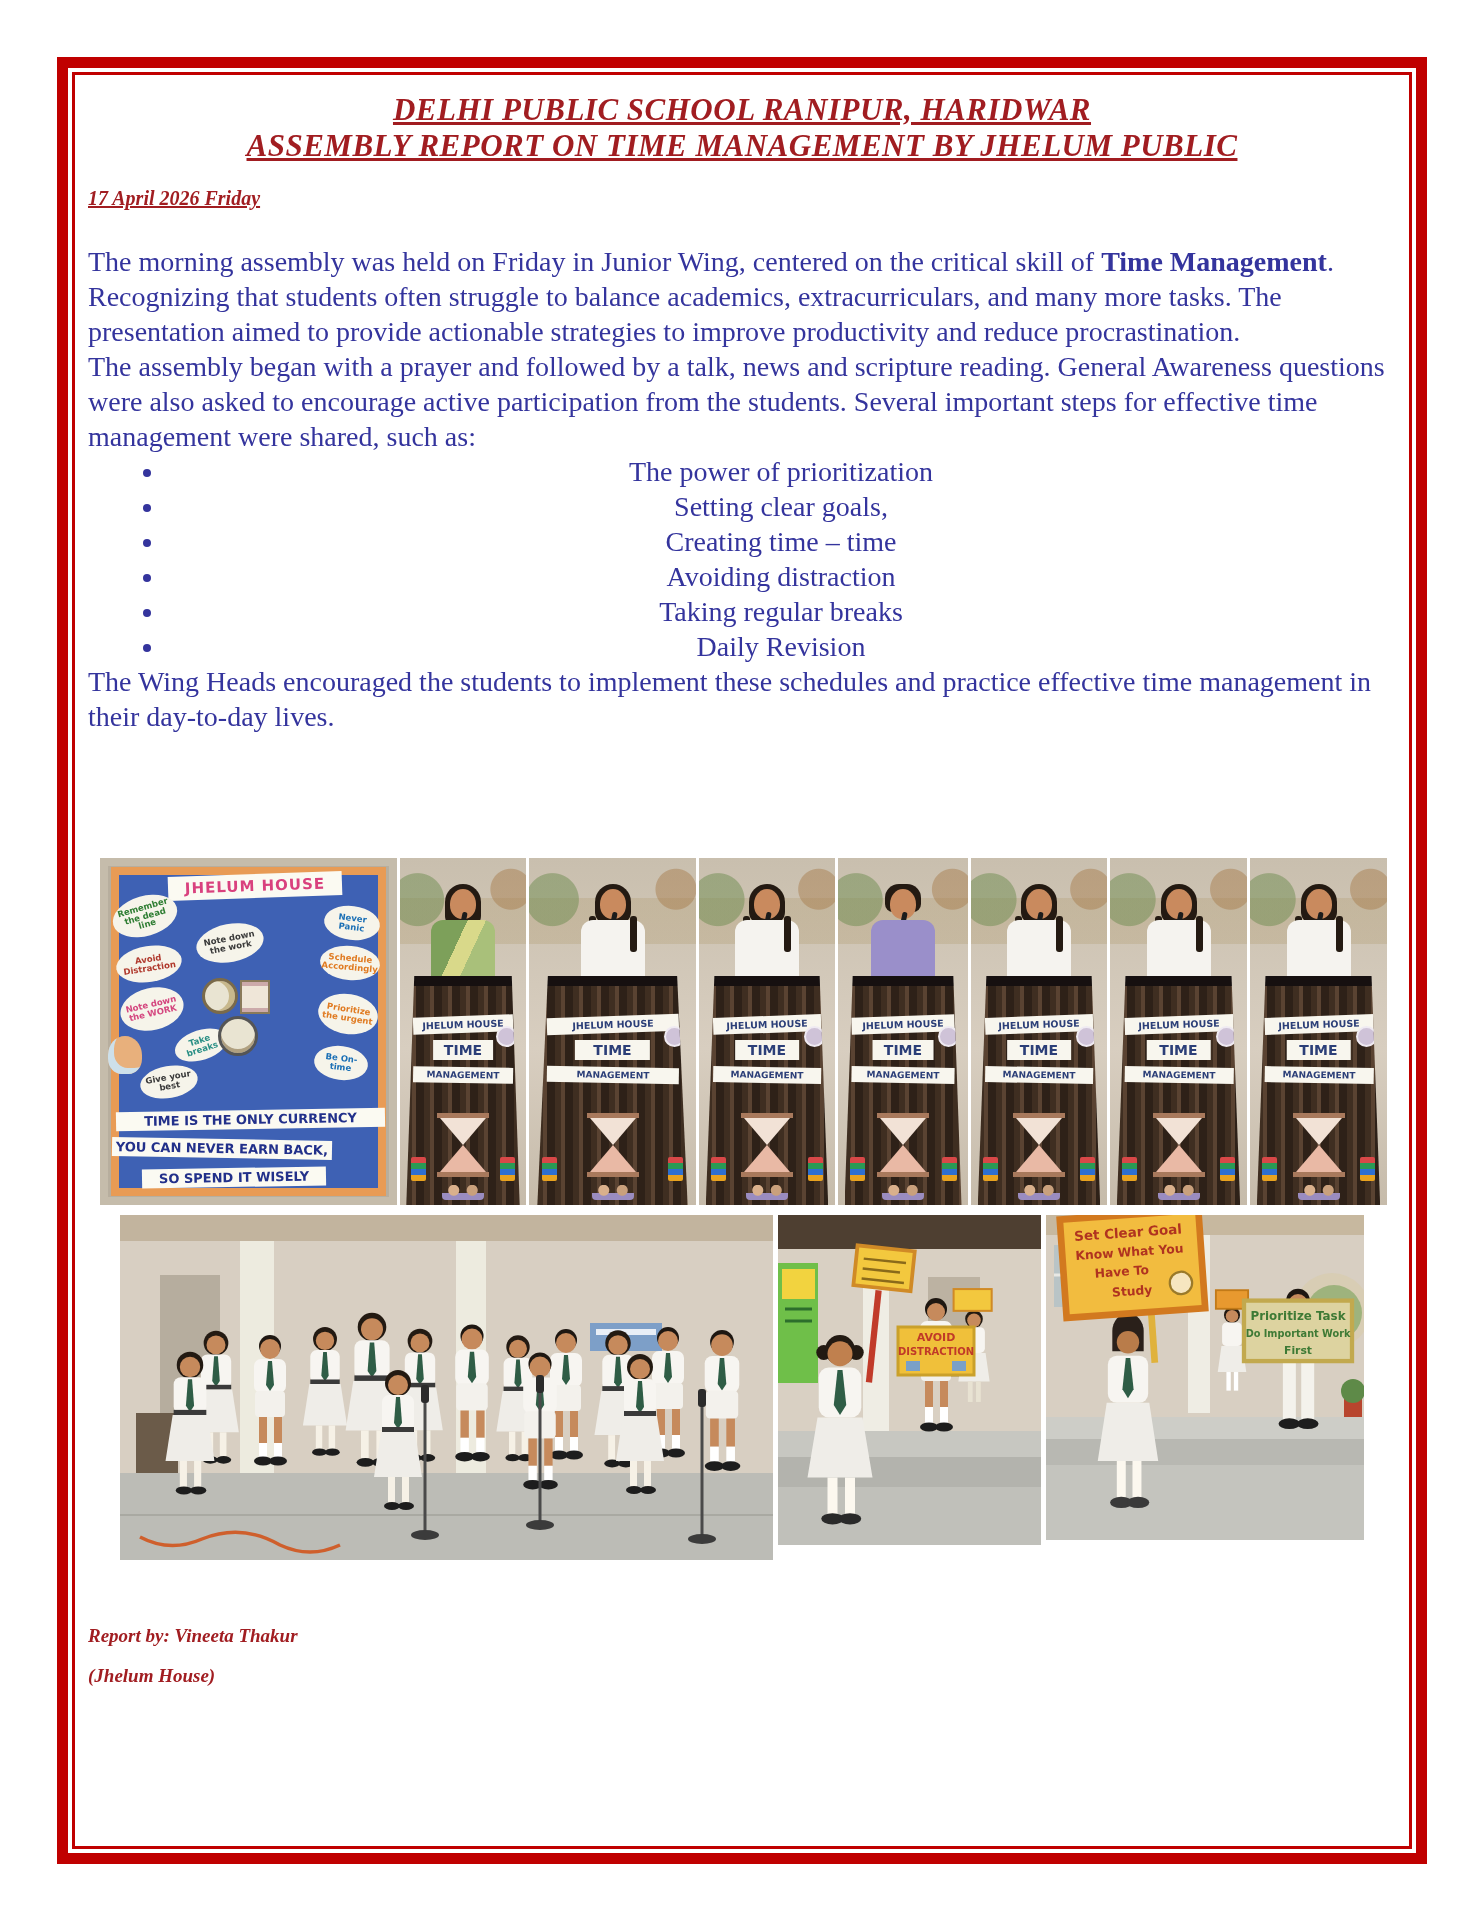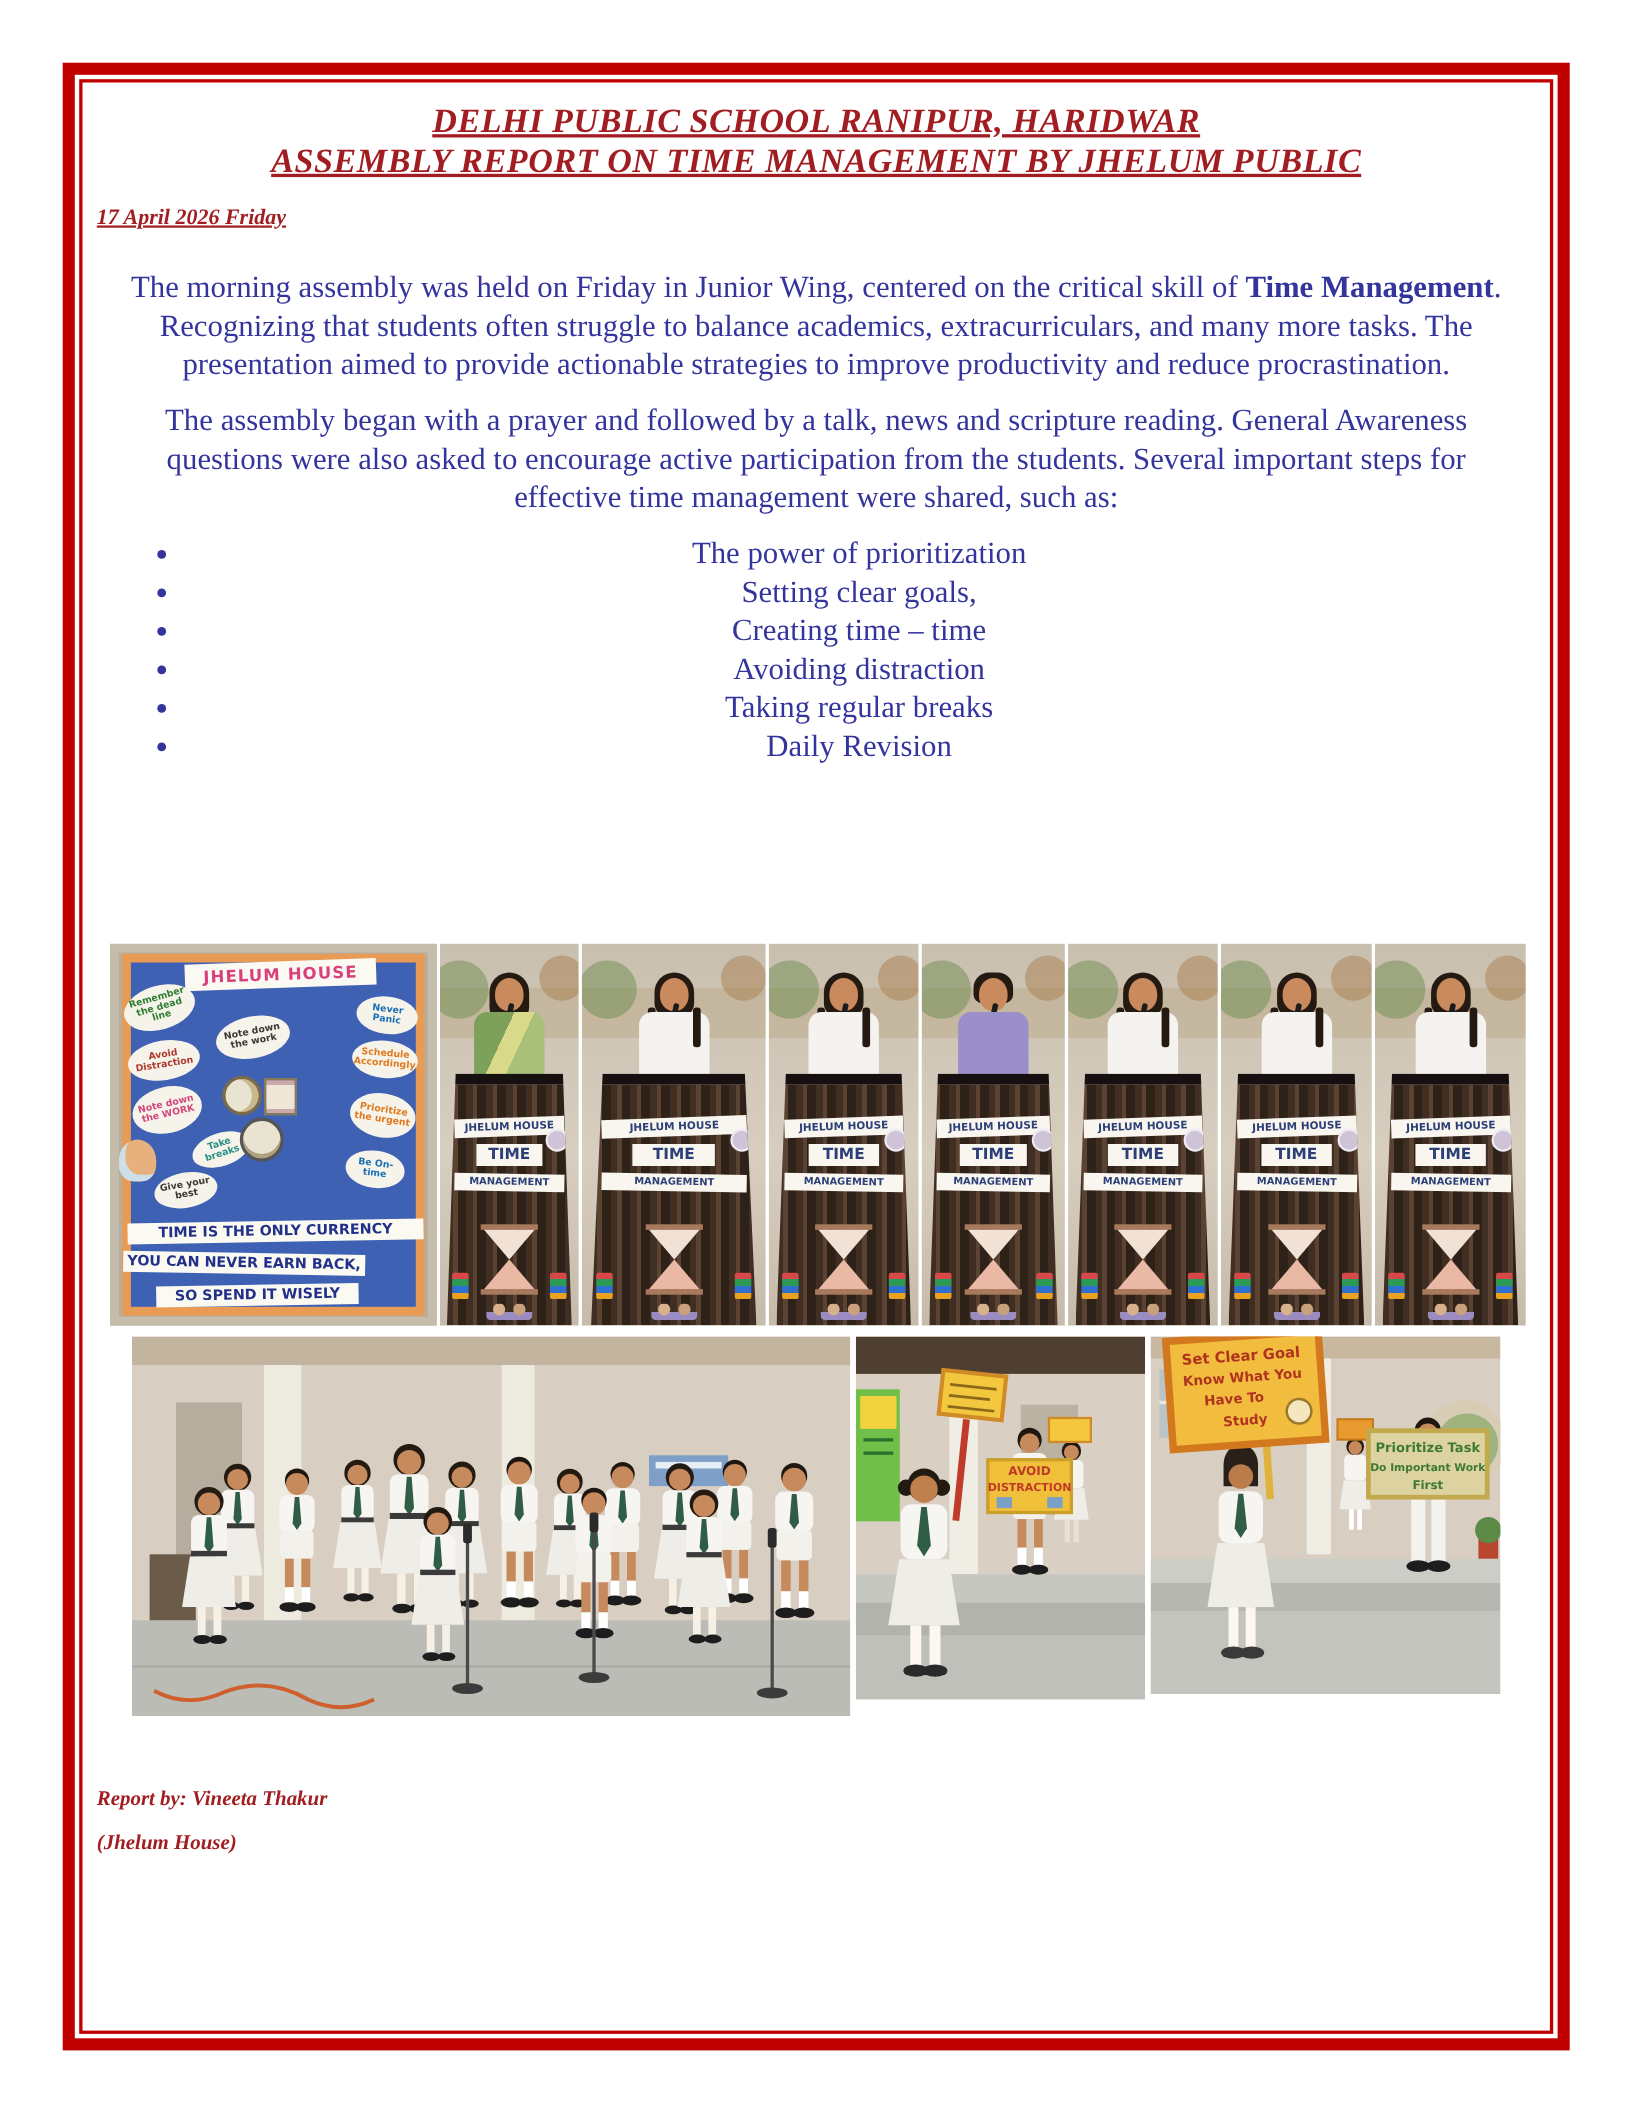--- a/index.html
+++ b/index.html
@@ -22,21 +22,21 @@
     text-align:center; font-weight:bold; font-style:italic;
     font-size:31px; line-height:36px; color:var(--heading-red,#a11d21);
     text-decoration:underline; letter-spacing:.5px;
   }
   .date-line {
     margin-top:16px; font-weight:bold; font-style:italic;
     font-size:20px; line-height:36px; color:var(--heading-red,#a11d21);text-decoration:underline;
   }
   
   .body-text { margin-top:28px; color:var(--body-blue,#34349d); font-size:28px; line-height:35px; }
-  .body-text p { margin:16px;text-align:center; }
+  .body-text p { margin:0; }
   .body-text .b { font-weight:bold; }
   ul.points { margin:0; padding-left:78px; }
   ul.points li { line-height:35px;text-align:center; }
 
   
   .row-top { position:absolute; left:100px; top:858px; width:1287px; height:347px; display:flex; gap:3px; }
   .row-bottom { position:absolute; left:120px; top:1215px; width:1244px; height:345px; display:flex; gap:5px; }
   .row-top > div { height:347px; position:relative; overflow:hidden; flex:0 0 auto; }
 
   
@@ -160,20 +160,21 @@
           <p><span>The morning assembly was held on Friday in Junior Wing, centered on the critical skill of </span><span class="b">Time Management</span><span>. Recognizing that students often struggle to balance academics, extracurriculars, and many more tasks. The presentation aimed to provide actionable strategies to improve productivity and reduce procrastination.</span></p>
           <p>The assembly began with a prayer and followed by a talk, news and scripture reading. General Awareness questions were also asked to encourage active participation from the students. Several important steps for effective time management were shared, such as:</p>
           <ul class="points">
             <li>The power of prioritization</li>
             <li>Setting clear goals,</li>
             <li>Creating time – time</li>
             <li>Avoiding distraction</li>
             <li>Taking regular breaks</li>
             <li>Daily Revision</li>
           </ul>
+          <p>The Wing Heads encouraged the students to implement these schedules and practice effective time management in their day-to-day lives.</p>
         </div>
 
       </div>
     </div>
   </div>
 
   <div class="row-top">
 
     <div class="poster">
       <div class="poster-orange"></div>

